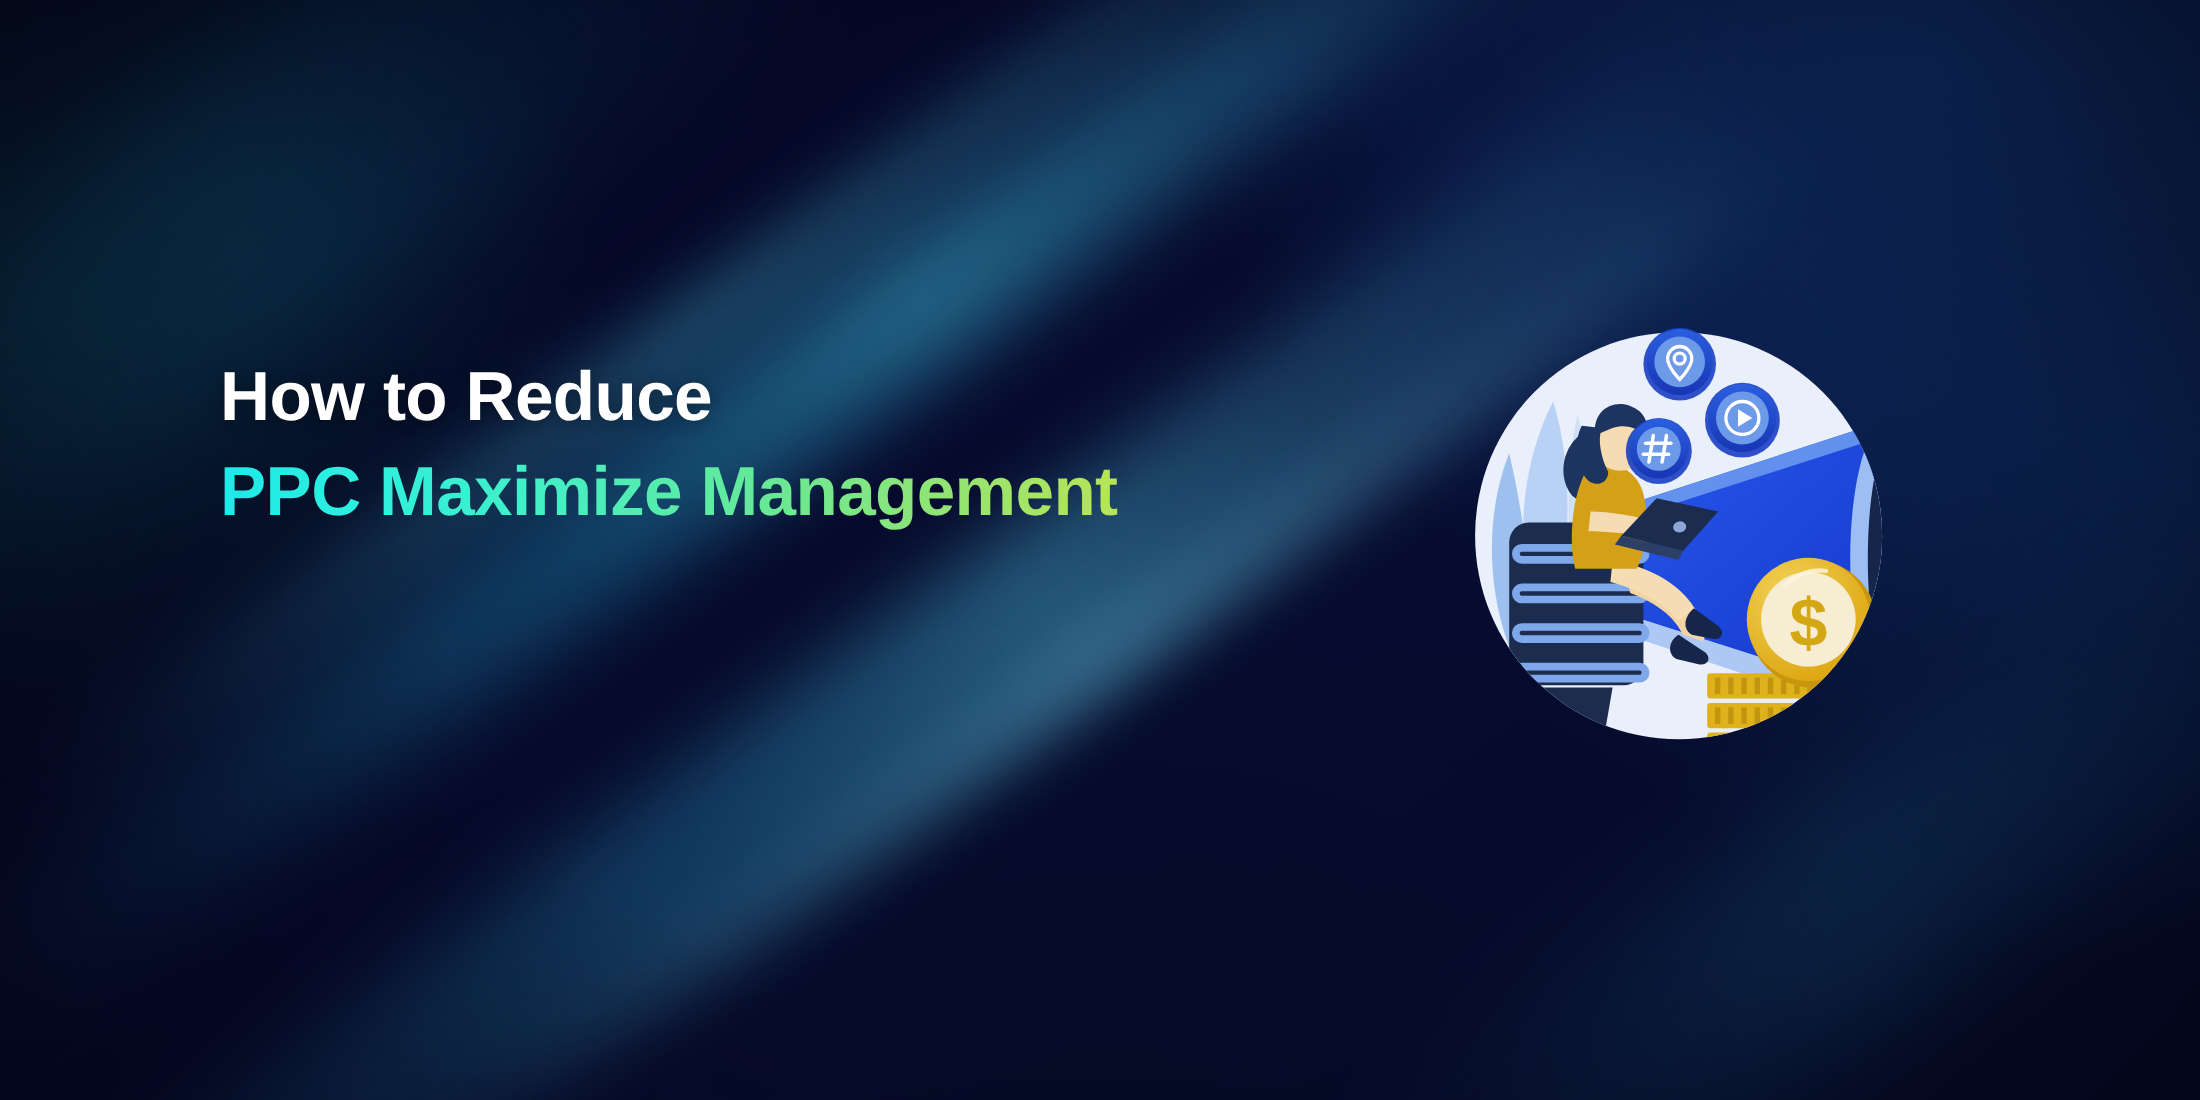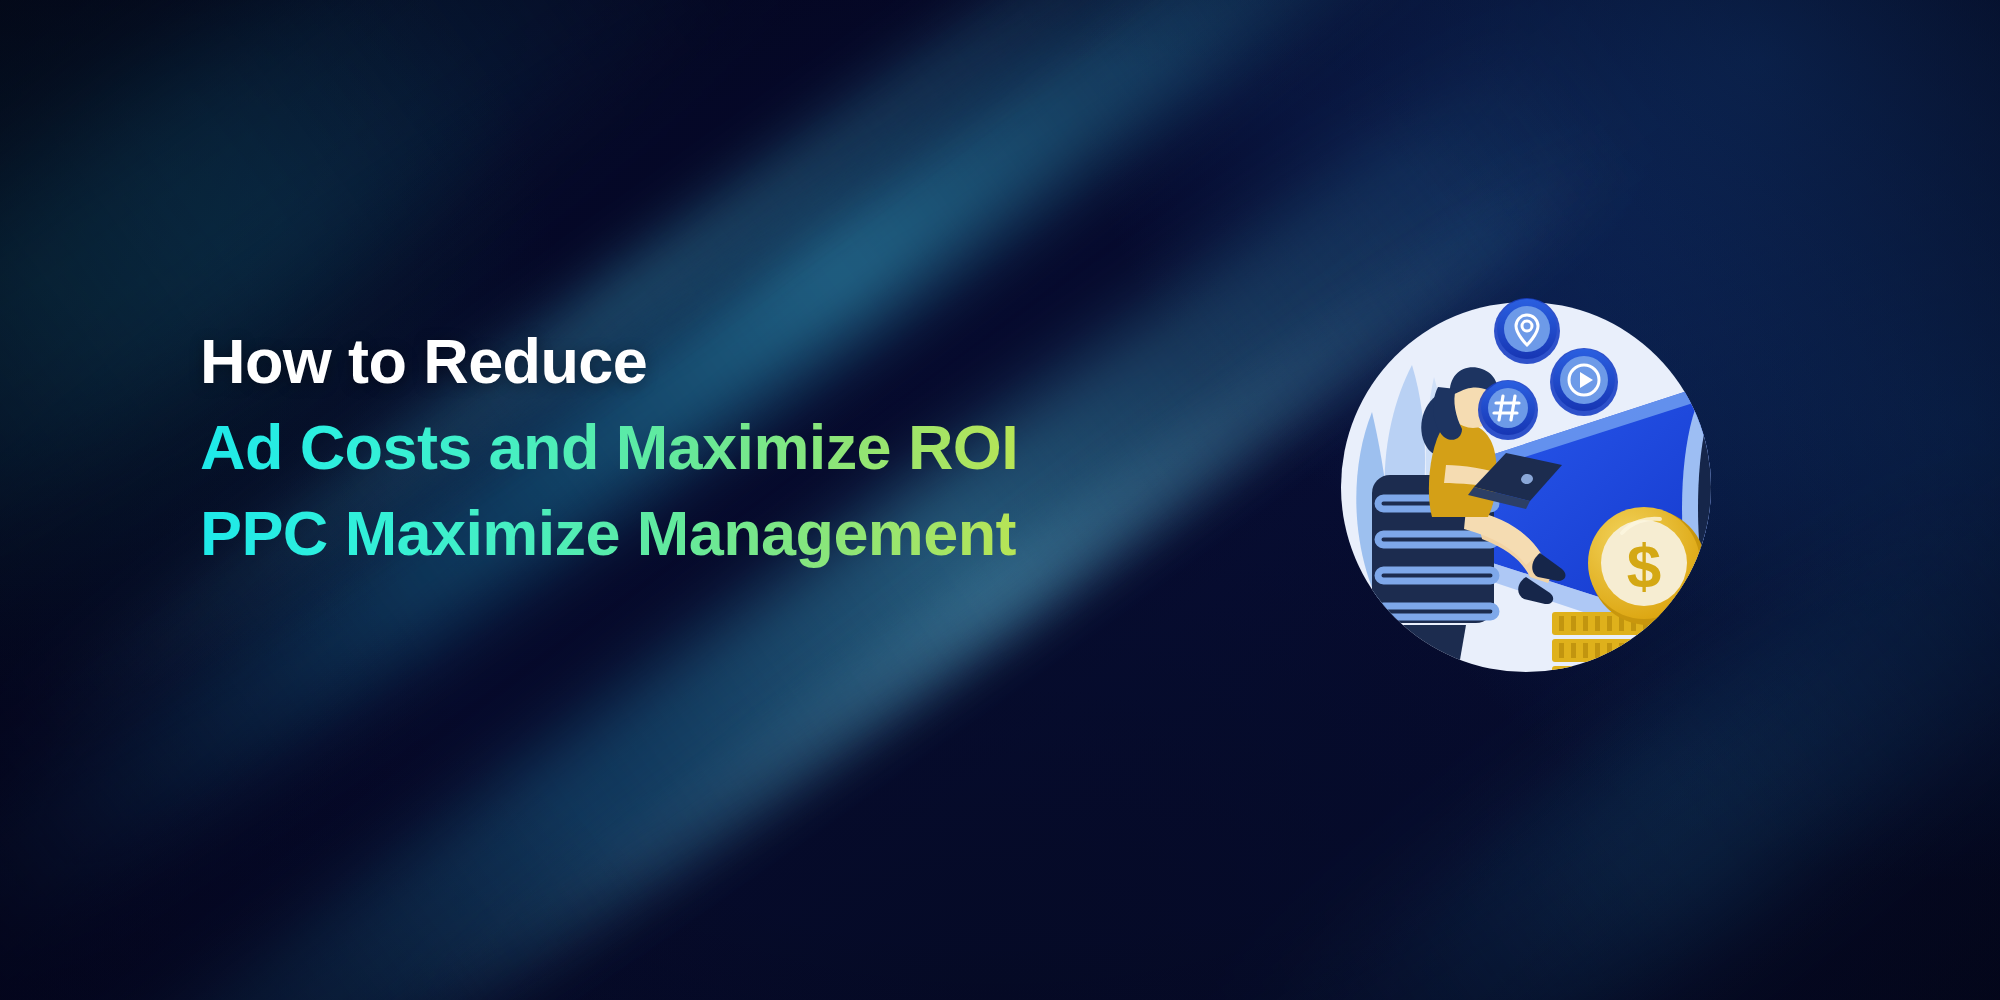--- a/index.html
+++ b/index.html
@@ -133,21 +133,20 @@
   <div class="streak s5"></div>
   <div class="streak s1"></div>
   <div class="streak s2"></div>
   <div class="streak s3"></div>
   <div class="streak s4"></div>
   <div class="streak s6"></div>
   <div class="bg-vignette"></div>
 
   <div class="headline">
     <span class="hl-line hl-white">How to Reduce</span>
-    <span class="hl-line hl-grad">Ad Costs and Maximize ROI</span>
     <span class="hl-line hl-grad">PPC Maximize Management</span>
   </div>
 
   <div class="illustration">
     <svg viewBox="0 0 420 420" xmlns="http://www.w3.org/2000/svg">
       <defs>
         <clipPath id="circClip">
             <circle cx="210" cy="210" r="185"></circle>
           </clipPath>
         <linearGradient id="megaG" x1="0" y1="0" x2="1" y2="1">

